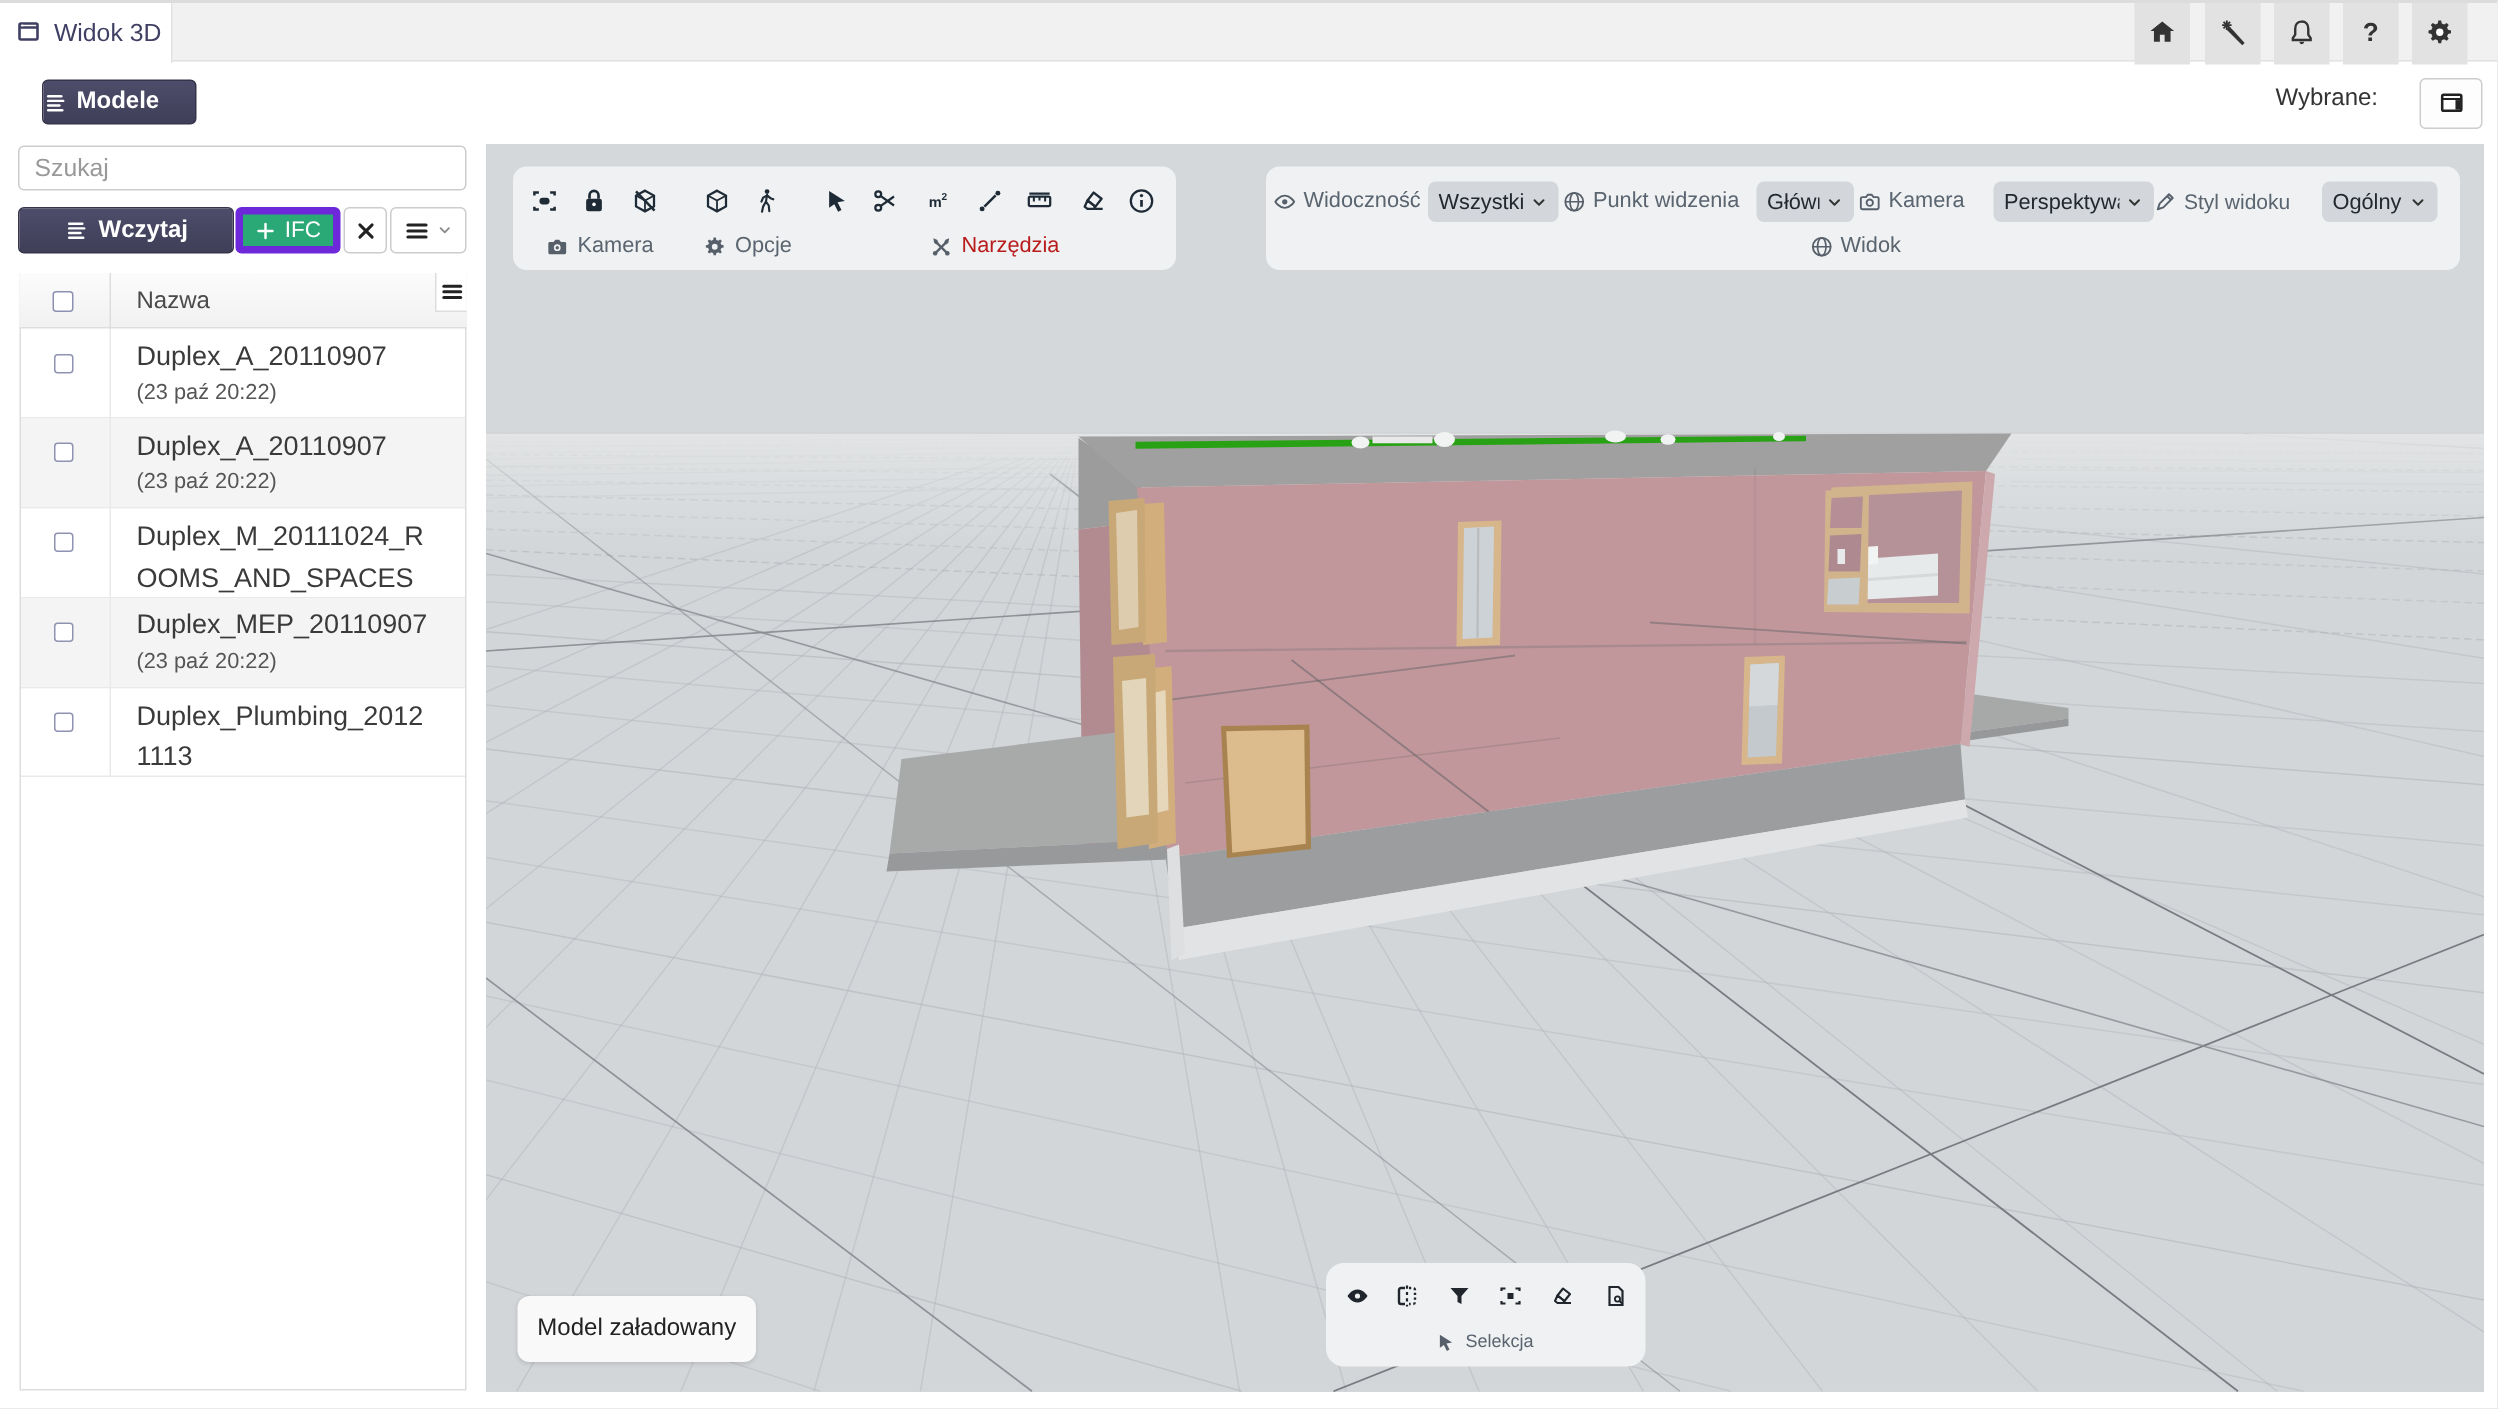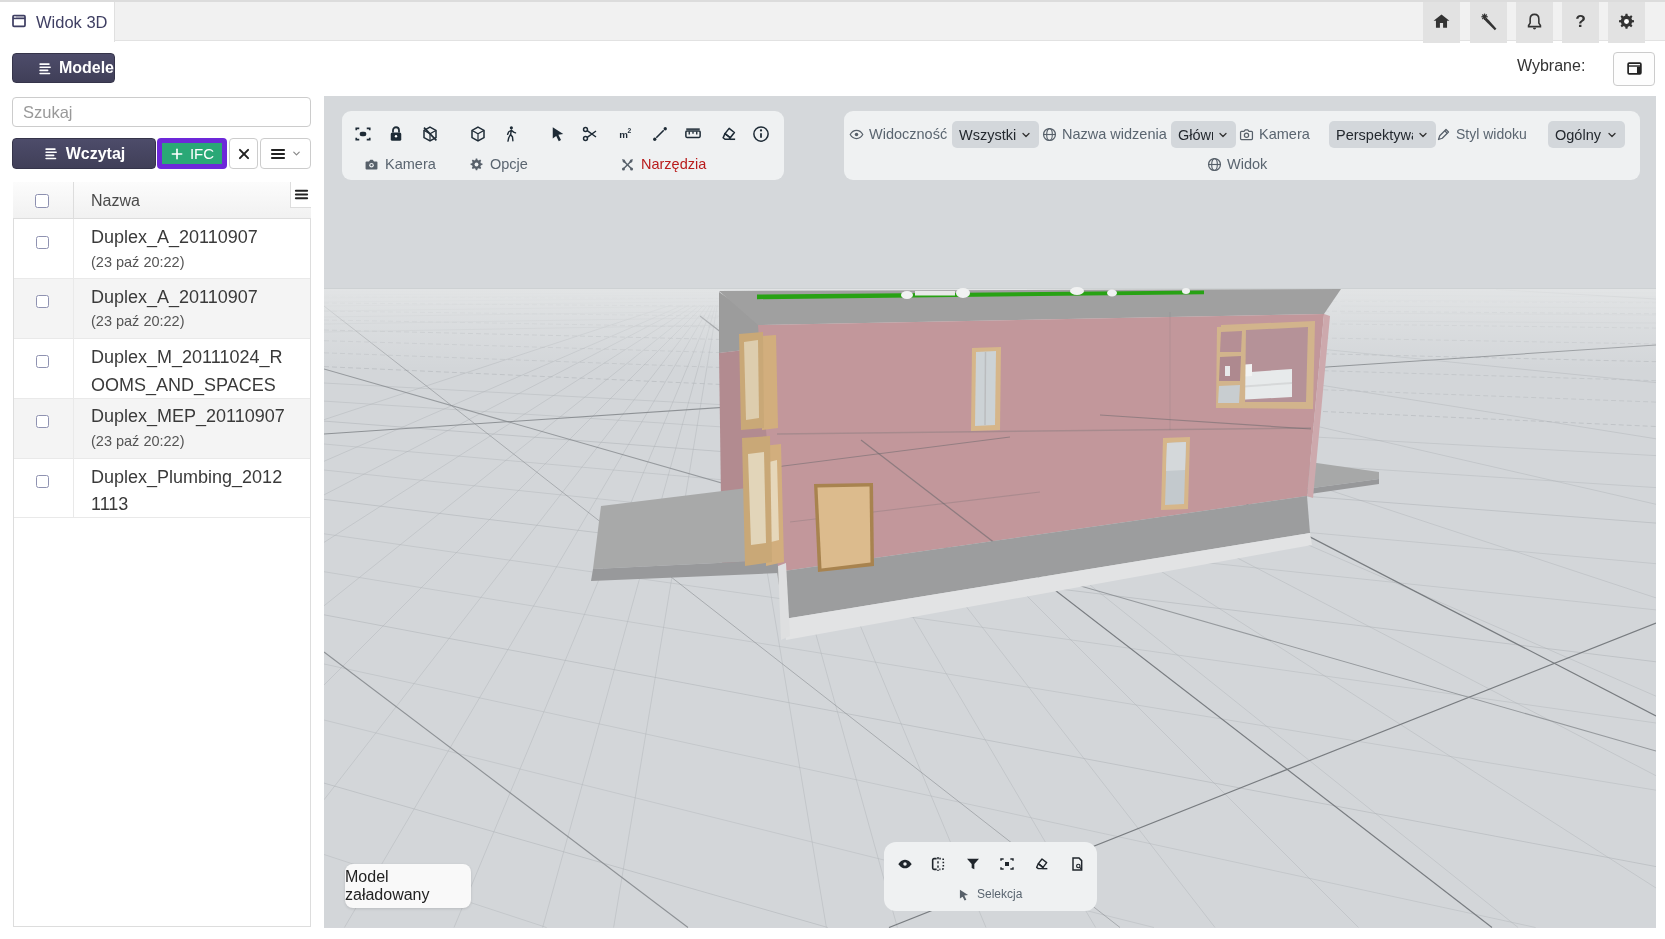--- a/index.html
+++ b/index.html
@@ -40,21 +40,21 @@
       <path d="M10.8 2.2h2.4l.5 2.5a7.4 7.4 0 012 .84l2.14-1.4 1.7 1.7-1.4 2.14a7.4 7.4 0 01.84 2l2.5.5v2.4l-2.5.5a7.4 7.4 0 01-.84 2l1.4 2.14-1.7 1.7-2.14-1.4a7.4 7.4 0 01-2 .84l-.5 2.5h-2.4l-.5-2.5a7.4 7.4 0 01-2-.84l-2.14 1.4-1.7-1.7 1.4-2.14a7.4 7.4 0 01-.84-2l-2.5-.5v-2.4l2.5-.5a7.4 7.4 0 01.84-2l-1.4-2.14 1.7-1.7 2.14 1.4a7.4 7.4 0 012-.84z" fill="currentColor"></path>
       <circle cx="12" cy="12" r="3.1" fill="#fff"></circle>
     </svg></div>
 <div class="abs" style="left:1517px;top:57px;font-size:16px;color:#333">Wybrane:</div>
 <div class="abs" style="left:1613px;top:52px;width:42px;height:34px;background:#fdfdfd;border:1px solid #ccc;border-radius:4px"></div>
 <div style="position:absolute;left:1626px;top:60px;width:17px;height:17px;color:#222;opacity:1.0"><svg width="17" height="17" viewBox="0 0 24 24" style="">
       <rect x="3" y="4.5" width="18" height="15" rx="1.5" fill="none" stroke="currentColor" stroke-width="2.4"></rect>
       <line x1="3" y1="8.5" x2="21" y2="8.5" stroke="currentColor" stroke-width="2"></line>
       <rect x="15.5" y="9.5" width="4.5" height="9" fill="currentColor"></rect>
     </svg></div>
-<div class="abs" style="left:12px;top:53px;width:103px;height:30px;background:linear-gradient(#4d4c6a,#403f58);border:1px solid #35344a;border-radius:4px;color:#fff;display:flex;align-items:center;justify-content:flex-end;gap:7px;font-size:16px;font-weight:bold"><span style="display:inline-flex;color:#fff;">
+<div class="abs" style="left:28px;top:53px;width:103px;height:30px;background:linear-gradient(#4d4c6a,#403f58);border:1px solid #35344a;border-radius:4px;color:#fff;display:flex;align-items:center;justify-content:flex-start;gap:7px;font-size:16px;font-weight:bold"><span style="display:inline-flex;color:#fff;">
       <svg width="15" height="15" viewBox="0 0 24 24" style="">
         <g stroke="currentColor" stroke-width="2.6" stroke-linecap="round">
           <line x1="5" y1="5" x2="19" y2="5"></line>
           <line x1="5" y1="10" x2="21" y2="10"></line>
           <line x1="5" y1="15" x2="17" y2="15"></line>
           <line x1="5" y1="20" x2="20" y2="20"></line>
         </g>
       </svg>
     </span>Modele</div>
 <div class="abs" style="left:12px;top:97px;width:299px;height:30px;background:#fff;border:1px solid #ccc;border-radius:4px;display:flex;align-items:center;padding-left:10px;font-size:16.5px;color:#999">Szukaj</div>
@@ -361,21 +361,21 @@
       <svg width="12" height="12" viewBox="0 0 24 24" style="">
         <path d="M6 9l6 6 6-6" fill="none" stroke="currentColor" stroke-width="2.6" stroke-linecap="round" stroke-linejoin="round"></path>
       </svg>
     </span>
   </div>
 <div style="position:absolute;left:1042px;top:127px;width:15px;height:15px;color:#57606a;opacity:1.0"><svg width="15" height="15" viewBox="0 0 24 24" style="">
       <circle cx="12" cy="12" r="9.5" fill="none" stroke="currentColor" stroke-width="2"></circle>
       <ellipse cx="12" cy="12" rx="4.5" ry="9.5" fill="none" stroke="currentColor" stroke-width="1.8"></ellipse>
       <line x1="2.5" y1="12" x2="21.5" y2="12" stroke="currentColor" stroke-width="1.8"></line>
     </svg></div>
-<div class="abs" style="left:1062px;top:126px;font-size:14.5px;color:#5a6570">Nazwa widzenia</div>
+<div class="abs" style="left:1062px;top:126px;font-size:14.5px;color:#5a6570">Punkt widzenia</div>
 <div class="abs" style="left:1171px;top:121px;width:65px;height:27px;background:#d3d7db;border-radius:5px;display:flex;align-items:center;padding:0 7px;font-size:14.5px;color:#23282e;overflow:hidden;white-space:nowrap">
     <span style="overflow:hidden;flex:1">Główny</span>
     <span style="display:inline-flex;color:#333;flex-shrink:0;margin-left:4px">
       <svg width="12" height="12" viewBox="0 0 24 24" style="">
         <path d="M6 9l6 6 6-6" fill="none" stroke="currentColor" stroke-width="2.6" stroke-linecap="round" stroke-linejoin="round"></path>
       </svg>
     </span>
   </div>
 <div style="position:absolute;left:1239px;top:127px;width:15px;height:15px;color:#57606a;opacity:1.0"><svg width="15" height="15" viewBox="0 0 24 24" style="">
       <path d="M4 7h4l2-2.5h4L16 7h4a1.5 1.5 0 011.5 1.5v10A1.5 1.5 0 0120 20H4a1.5 1.5 0 01-1.5-1.5v-10A1.5 1.5 0 014 7z" fill="none" stroke="currentColor" stroke-width="2"></path>
@@ -435,12 +435,12 @@
     </svg></div>
 <div style="position:absolute;left:1069px;top:856px;width:16px;height:16px;color:#20262c;opacity:1.0"><svg width="16" height="16" viewBox="0 0 24 24" style="">
       <path d="M6 3h9l4 4v14H6z" fill="none" stroke="currentColor" stroke-width="2.2"></path>
       <circle cx="14" cy="15" r="2.6" fill="none" stroke="currentColor" stroke-width="1.8"></circle>
       <line x1="16" y1="17" x2="18.5" y2="19.5" stroke="currentColor" stroke-width="1.8"></line>
     </svg></div>
 <div style="position:absolute;left:957px;top:888px;width:14px;height:14px;color:#57606a;opacity:1.0"><svg width="14" height="14" viewBox="0 0 24 24" style="">
       <path d="M5 3l14 9-6.5 1L16 20l-3 1.6-3.4-6.8L5 18z" fill="currentColor"></path>
     </svg></div>
 <div class="abs" style="left:977px;top:887px;font-size:12px;color:#5a6570">Selekcja</div>
-<div class="abs" style="left:345px;top:864px;width:126px;height:44px;background:#f9f9f9;border-radius:8px;box-shadow:0 1px 3px rgba(0,0,0,0.12);display:flex;align-items:center;justify-content:center;font-size:16px;color:#222">Model załadowany</div>
+<div class="abs" style="left:345px;top:864px;width:159px;height:44px;background:#f9f9f9;border-radius:8px;box-shadow:0 1px 3px rgba(0,0,0,0.12);display:flex;align-items:center;justify-content:center;font-size:16px;color:#222">Model załadowany</div>
 </body></html>

